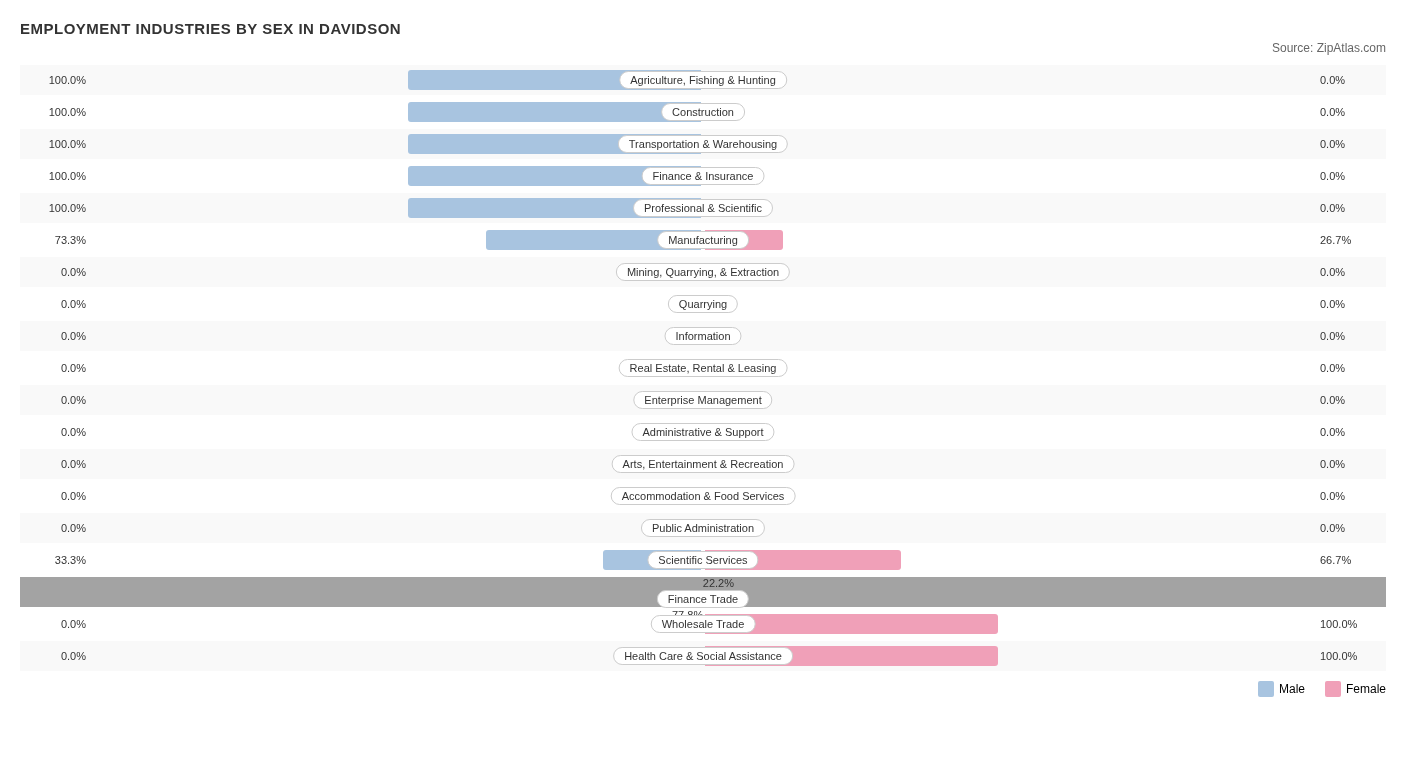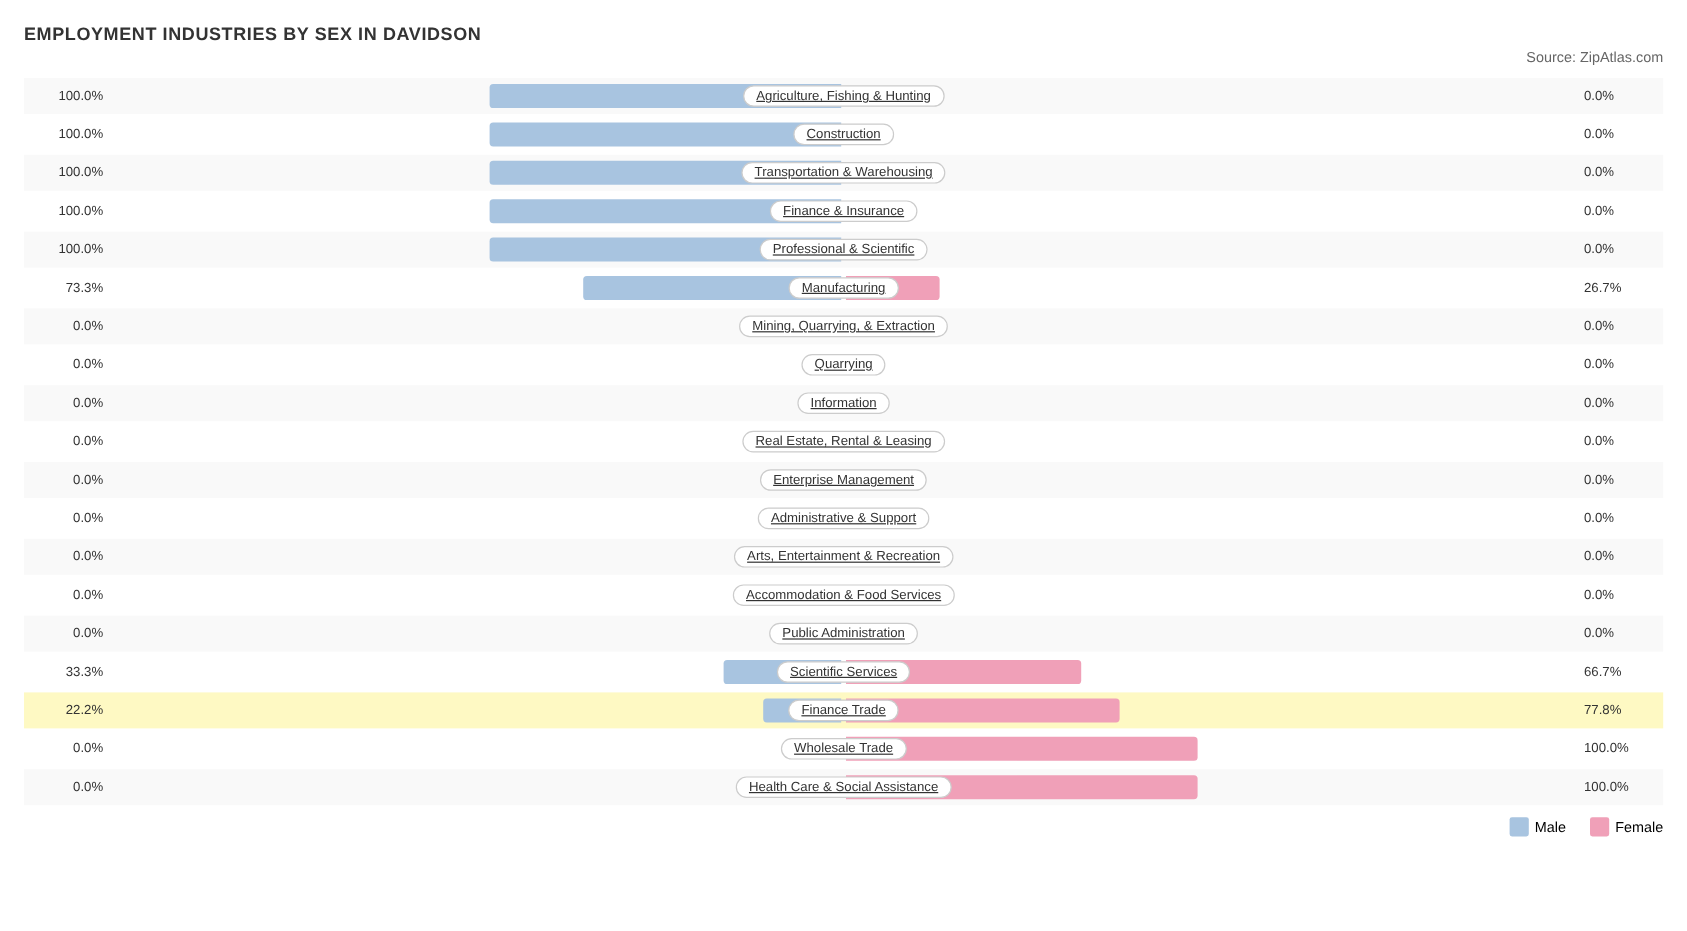--- a/index.html
+++ b/index.html
@@ -86,21 +86,20 @@
       transform: translateX(-50%);
       background: white;
       border: 1px solid #ccc;
       border-radius: 12px;
       padding: 2px 10px;
       font-size: 11px;
       color: #333;
       white-space: nowrap;
       z-index: 10;
       pointer-events: none;
-      text-decoration: underline;
     }
     .right-label {
       width: 70px;
       text-align: left;
       font-size: 11px;
       color: #333;
       padding-left: 4px;
       flex-shrink: 0;
     }
     .legend {
@@ -329,21 +328,21 @@
       <div class="left-bar-area">
         <div class="bar-male" style="width:15.983999999999998%;"></div>
       </div>
       <div class="center-label">Scientific Services</div>
       <div class="right-bar-area">
         <div class="bar-female" style="width:32.016000000000005%;"></div>
       </div>
     </div>
     <div class="right-label">66.7%</div>
   </div>
-    <div class="chart-row" style="background: #fef9c3;">
+    <div class="chart-row" style="background: #a3a3a3; flex-direction: column;">
     <div class="left-label">22.2%</div>
     <div class="bars-wrapper">
       <div class="left-bar-area">
         <div class="bar-male" style="width:10.656%;"></div>
       </div>
       <div class="center-label">Finance Trade</div>
       <div class="right-bar-area">
         <div class="bar-female" style="width:37.344%;"></div>
       </div>
     </div>

